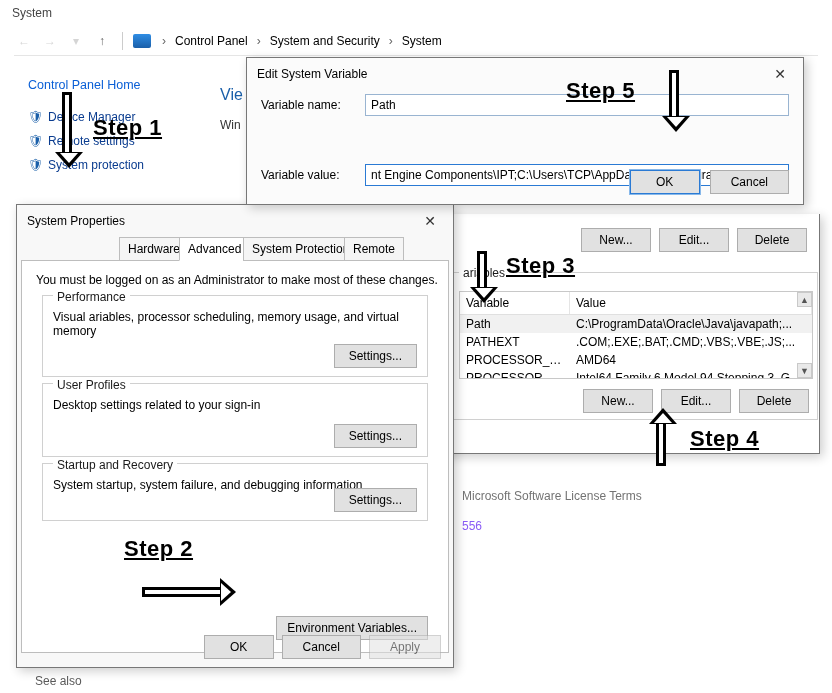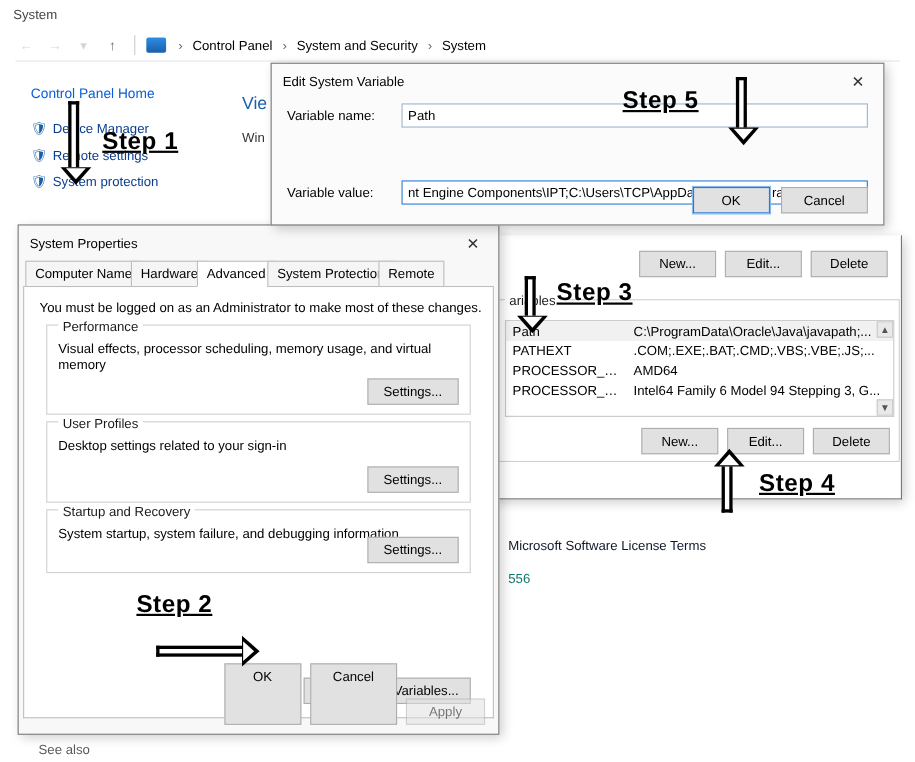--- a/index.html
+++ b/index.html
@@ -17,22 +17,22 @@
 .nav-row .caret { color: #666; padding: 0 3px; }
 
 .sidebar { position: absolute; left: 28px; top: 78px; width: 190px; }
 .cp-home { color: #0a5fd6; font-size: 12.5px; margin-bottom: 18px; }
 .side-link { display: flex; align-items: center; gap: 6px; color: #0a3c8f; margin-bottom: 10px;}
 .shield { width:14px; height:14px; display:inline-block; position:relative;}
 .shield::before { content:"🛡"; font-size:12px; color:#1a5fa9;}
 .vie { position:absolute; left:220px; top:86px; color:#1a5fa9; font-size:16px;}
 .win { position:absolute; left:220px; top:118px; color:#333;}
 .seealso { position:absolute; left:35px; top:674px; color:#5a5a5a;}
-.lic-link { position:absolute; left:462px; top:489px; color:#0f172a;}
-.pid556 { position:absolute; left:462px; top:519px; color:#0f766e;}
+.lic-link { position:absolute; left:462px; top:489px; color:#737373;}
+.pid556 { position:absolute; left:462px; top:519px; color:#8b5cf6;}
 
 
 .dialog { position:absolute; background:#fff; border:1px solid #777; box-shadow: 3px 3px 10px rgba(0,0,0,.2); }
 .dialog .titlebar { display:flex; align-items:center; justify-content:space-between; padding:6px 8px 4px 10px; }
 .dialog .titlebar .ttl { color:#000; }
 .dialog .close { width:30px; height:20px; display:flex; align-items:center; justify-content:center; font-size:14px; color:#333;}
 .groupbox { border:1px solid #d0d0d0; margin: 6px 10px; padding: 8px 10px 34px 10px; position:relative;}
 .groupbox .gbtitle { position:relative; top:-14px; background:#fff; display:inline-block; padding:0 4px; color:#1a1a1a;}
 .btn { border:1px solid #adadad; background:#e1e1e1; padding:4px 14px; min-width:70px; text-align:center; display:inline-block;}
 .btn.def { border:1px solid #2a7ad4; outline:1px solid #87b8ea; }
@@ -114,20 +114,24 @@
 
   <div style="position:absolute; right:12px; top:14px; display:flex; gap:8px;">
     <span class="btn">New...</span>
     <span class="btn">Edit...</span>
     <span class="btn">Delete</span>
   </div>
 
   <div class="groupbox" style="position:absolute; left:2px; top:52px; width:366px; padding:6px 6px 40px 6px;">
     <span class="gbtitle" style="top:-13px;"><span>ariables</span></span>
     <div class="vartable" style="margin-top:-2px;">
+      <div class="hdr">
+        <div class="col1">Variable</div>
+        <div class="col2">Value</div>
+      </div>
       <div class="row sel">
           <div class="col1">Path</div>
           <div class="col2">C:\ProgramData\Oracle\Java\javapath;...</div>
         </div>
       <div class="row">
           <div class="col1">PATHEXT</div>
           <div class="col2">.COM;.EXE;.BAT;.CMD;.VBS;.VBE;.JS;...</div>
         </div>
       <div class="row">
           <div class="col1">PROCESSOR_A...</div>
@@ -147,53 +151,52 @@
     </div>
   </div>
 </div>
 
 <div class="dialog" style="left:16px; top:204px; width:438px; height:464px; background:#f8f8f8;">
   <div class="titlebar">
     <span class="ttl">System Properties</span>
     <span class="close">✕</span>
   </div>
   <div class="tabstrip">
-    <div class="tab inact" style="left:2px;">Computer Name</div>
     <div class="tab inact" style="left:98px;">Hardware</div>
     <div class="tab" style="left:158px;">Advanced</div>
     <div class="tab inact" style="left:222px;">System Protection</div>
     <div class="tab inact" style="left:323px;">Remote</div>
   </div>
   <div style="border:1px solid #bdbdbd; border-top:none; margin:0 4px; background:#fff; height:392px; position:relative; padding:10px;">
     <div style="margin:2px 0 8px 4px;">You must be logged on as an Administrator to make most of these changes.</div>
 
     <div class="groupbox" style="height:82px;">
       <span class="gbtitle">Performance</span>
-      <div style="margin-top:-8px;">Visual effects, processor scheduling, memory usage, and virtual memory</div>
+      <div style="margin-top:-8px;">Visual ariables, processor scheduling, memory usage, and virtual memory</div>
       <span class="btn" style="position:absolute; right:10px; bottom:8px;">Settings...</span>
     </div>
 
     <div class="groupbox" style="height:74px;">
       <span class="gbtitle">User Profiles</span>
       <div style="margin-top:-8px;">Desktop settings related to your sign-in</div>
       <span class="btn" style="position:absolute; right:10px; bottom:8px;">Settings...</span>
     </div>
 
     <div class="groupbox" style="height:58px;">
       <span class="gbtitle">Startup and Recovery</span>
       <div style="margin-top:-8px;">System startup, system failure, and debugging information</div>
       <span class="btn" style="position:absolute; right:10px; bottom:8px;">Settings...</span>
     </div>
 
     <span class="btn" style="position:absolute; right:20px; bottom:12px; padding:4px 10px;">Environment Variables...</span>
   </div>
   <div style="position:absolute; right:12px; bottom:8px; display:flex; gap:8px;">
     <span class="btn prim">OK</span>
     <span class="btn prim">Cancel</span>
-    <span class="btn prim" style="opacity:.55;margin-top:32px;">Apply</span>
+    <span class="btn prim" style="opacity:.55;">Apply</span>
   </div>
 </div>
 
 <div class="dialog" style="left:246px; top:57px; width:558px; height:148px; background:#fbfbfb;">
   <div class="titlebar">
     <span class="ttl">Edit System Variable</span>
     <span class="close">✕</span>
   </div>
   <div style="padding:6px 14px;">
     <div style="display:flex; align-items:center; margin-bottom:12px;">

